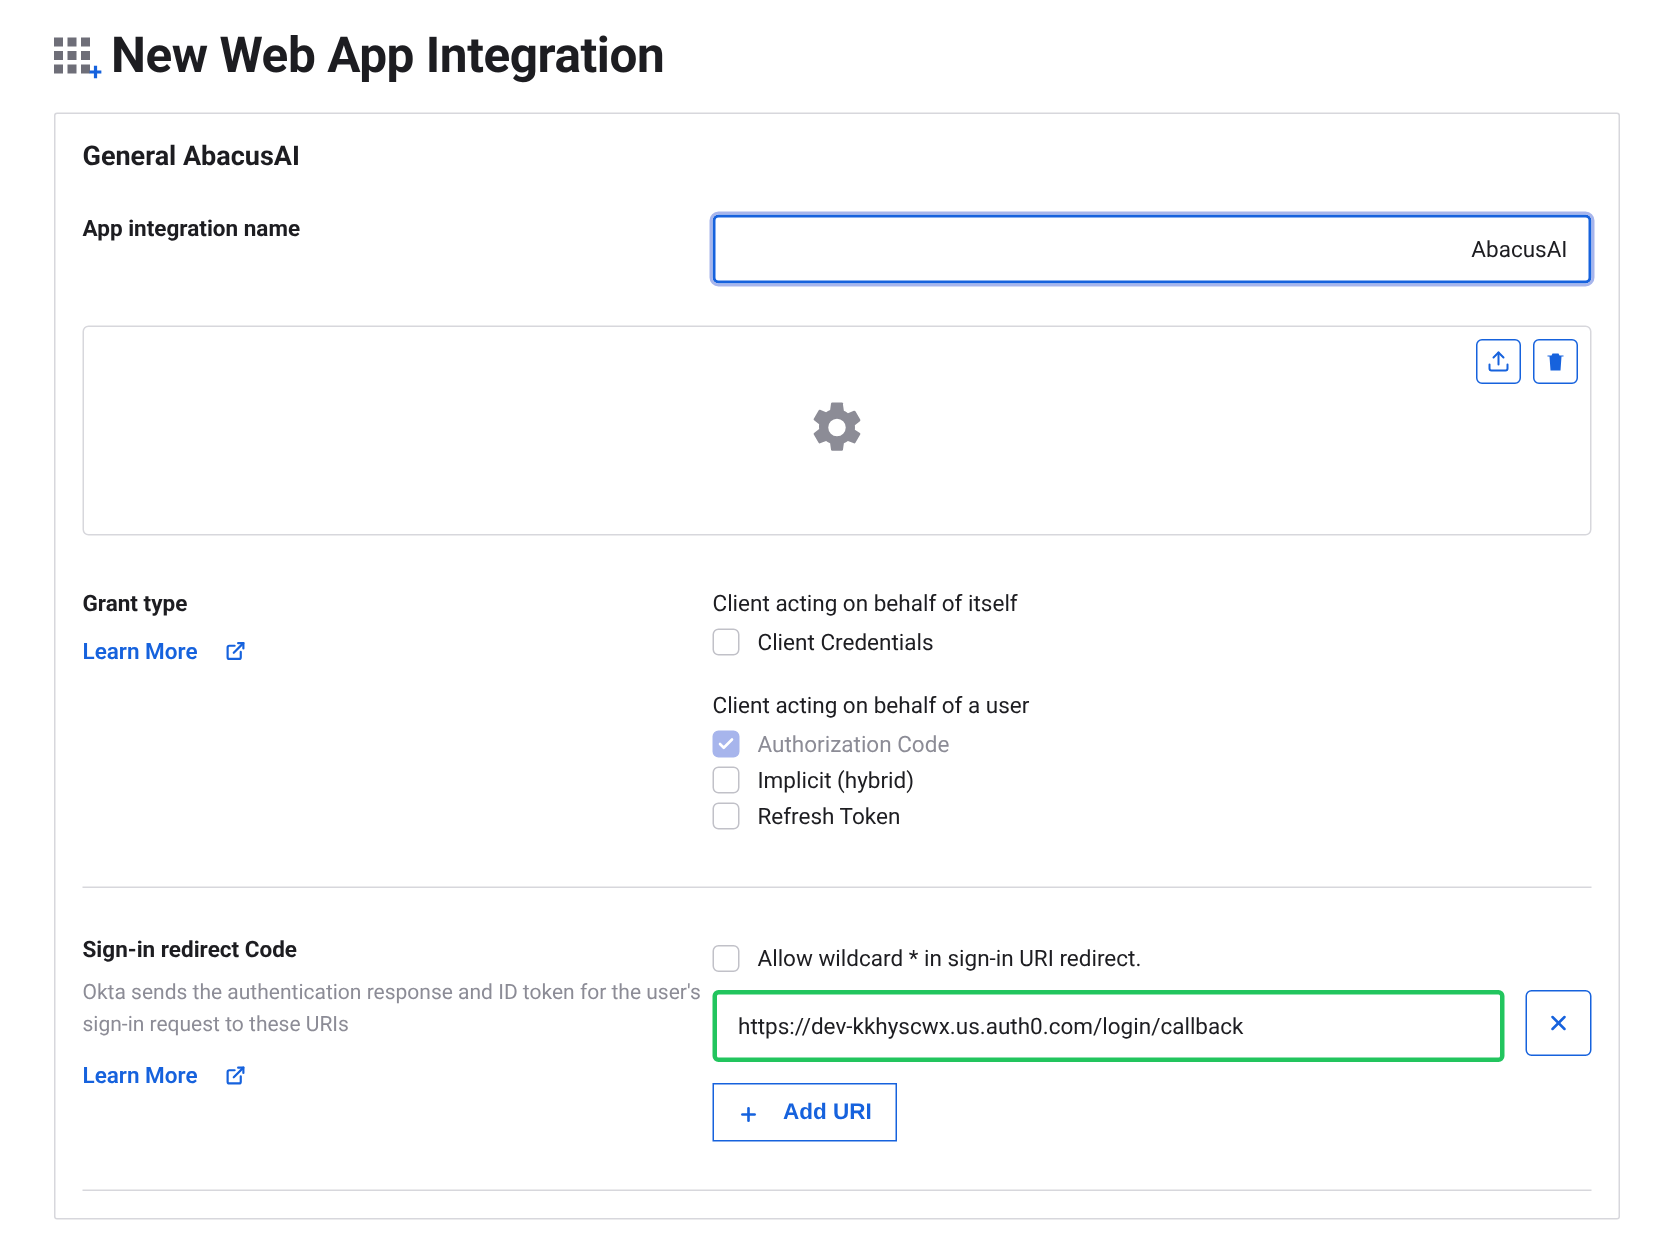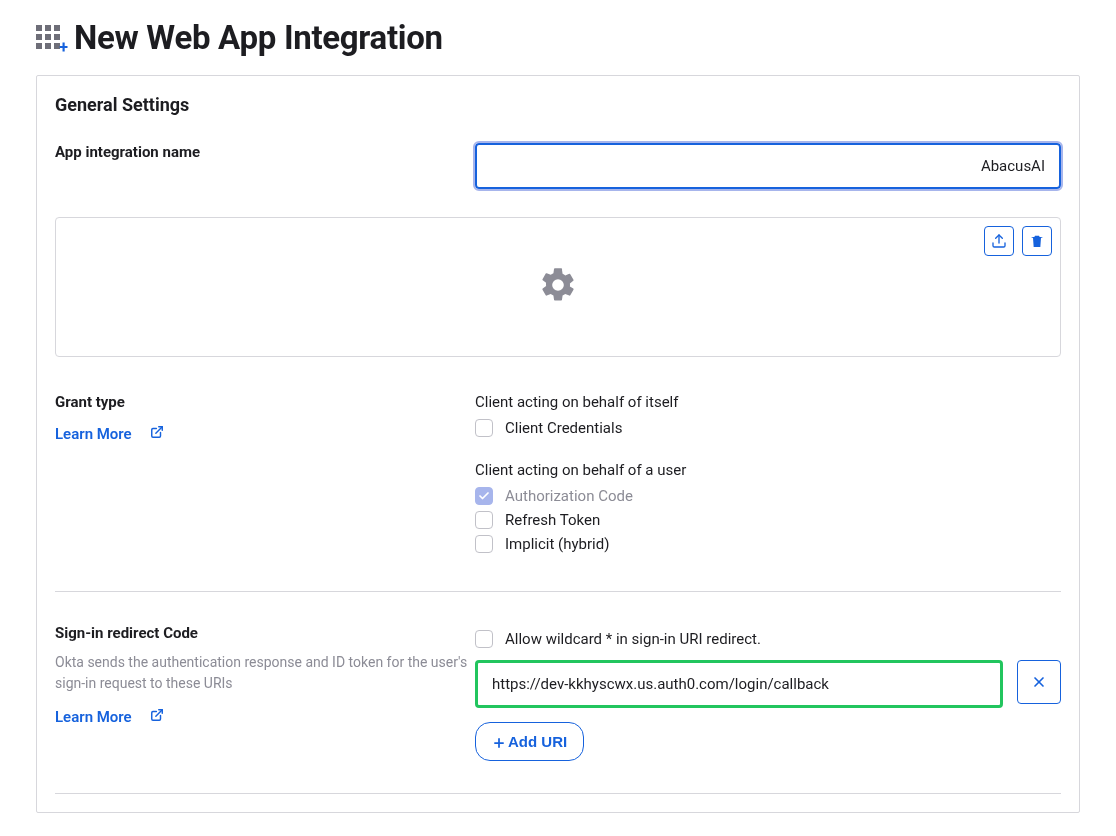--- a/index.html
+++ b/index.html
@@ -78,21 +78,21 @@
     color: #8c8c96;
   }
   .help-text {
     font-size: 14px;
     color: #8c8c96;
     line-height: 1.5;
     margin-top: 10px;
   }
   .learn-more {
     display: inline-flex;
-    align-items: flex-start;
+    align-items: center;
     gap: 18px;
     color: #1662dd;
     font-weight: 600;
     font-size: 15px;
     text-decoration: none;
     margin-top: 14px;
     cursor: pointer;
   }
   .text-input {
     width: 100%;
@@ -197,26 +197,26 @@
     color: #1662dd;
     display: flex;
     align-items: center;
     justify-content: center;
     font-size: 18px;
     cursor: pointer;
   }
   .add-btn {
     display: inline-flex;
     align-items: flex-end;
-    gap: 2px;
+    gap: 16px;
     border: 1px solid #1662dd;
     color: #1662dd;
     background: #fff;
     padding: 10px 16px;
-    border-radius: 15px;
+    border-radius: 0;
     font-size: 15px;
     font-weight: 600;
     margin-top: 14px;
     cursor: pointer;
   }
   .spacer-block { height: 8px; }
 </style>
 </head>
 <body>
 
@@ -231,21 +231,21 @@
         <div class="sq"></div>
       <div class="sq"></div>
         <div class="sq"></div>
         <div class="sq"></div>
       <div class="plus">+</div>
     </div>
     <div class="page-title">New Web App Integration</div>
   </div>
 
   <div class="panel">
-    <div class="panel-section-title">General Settings</div>
+    <div class="panel-section-title">General AbacusAI</div>
 
     <div class="form-row">
       <div class="left-col">
         <div class="field-label">App integration name</div>
       </div>
       <div class="right-col">
         <input type="text" class="text-input focused" value="AbacusAI" style="">
       </div>
     </div>
 
@@ -300,25 +300,25 @@
         <div class="checkbox-row">
           <div class="cb checked">
             <svg width="12" height="12" viewBox="0 0 24 24" fill="none" stroke="currentColor" stroke-width="3.5" stroke-linecap="round" stroke-linejoin="round">
                 <polyline points="20 6 9 17 4 12"></polyline>
               </svg>
           </div>
           <div class="cb-label disabled">Authorization Code</div>
         </div>
         <div class="checkbox-row">
           <div class="cb"></div>
+          <div class="cb-label">Implicit (hybrid)</div>
+        </div>
+        <div class="checkbox-row">
+          <div class="cb"></div>
           <div class="cb-label">Refresh Token</div>
-        </div>
-        <div class="checkbox-row">
-          <div class="cb"></div>
-          <div class="cb-label">Implicit (hybrid)</div>
         </div>
       </div>
     </div>
 
     <hr class="divider">
 
     <div class="form-row">
       <div class="left-col">
         <div class="field-label">Sign-in redirect Code</div>
         <div class="help-text">Okta sends the authentication response and ID token for the user's sign-in request to these URIs</div>

